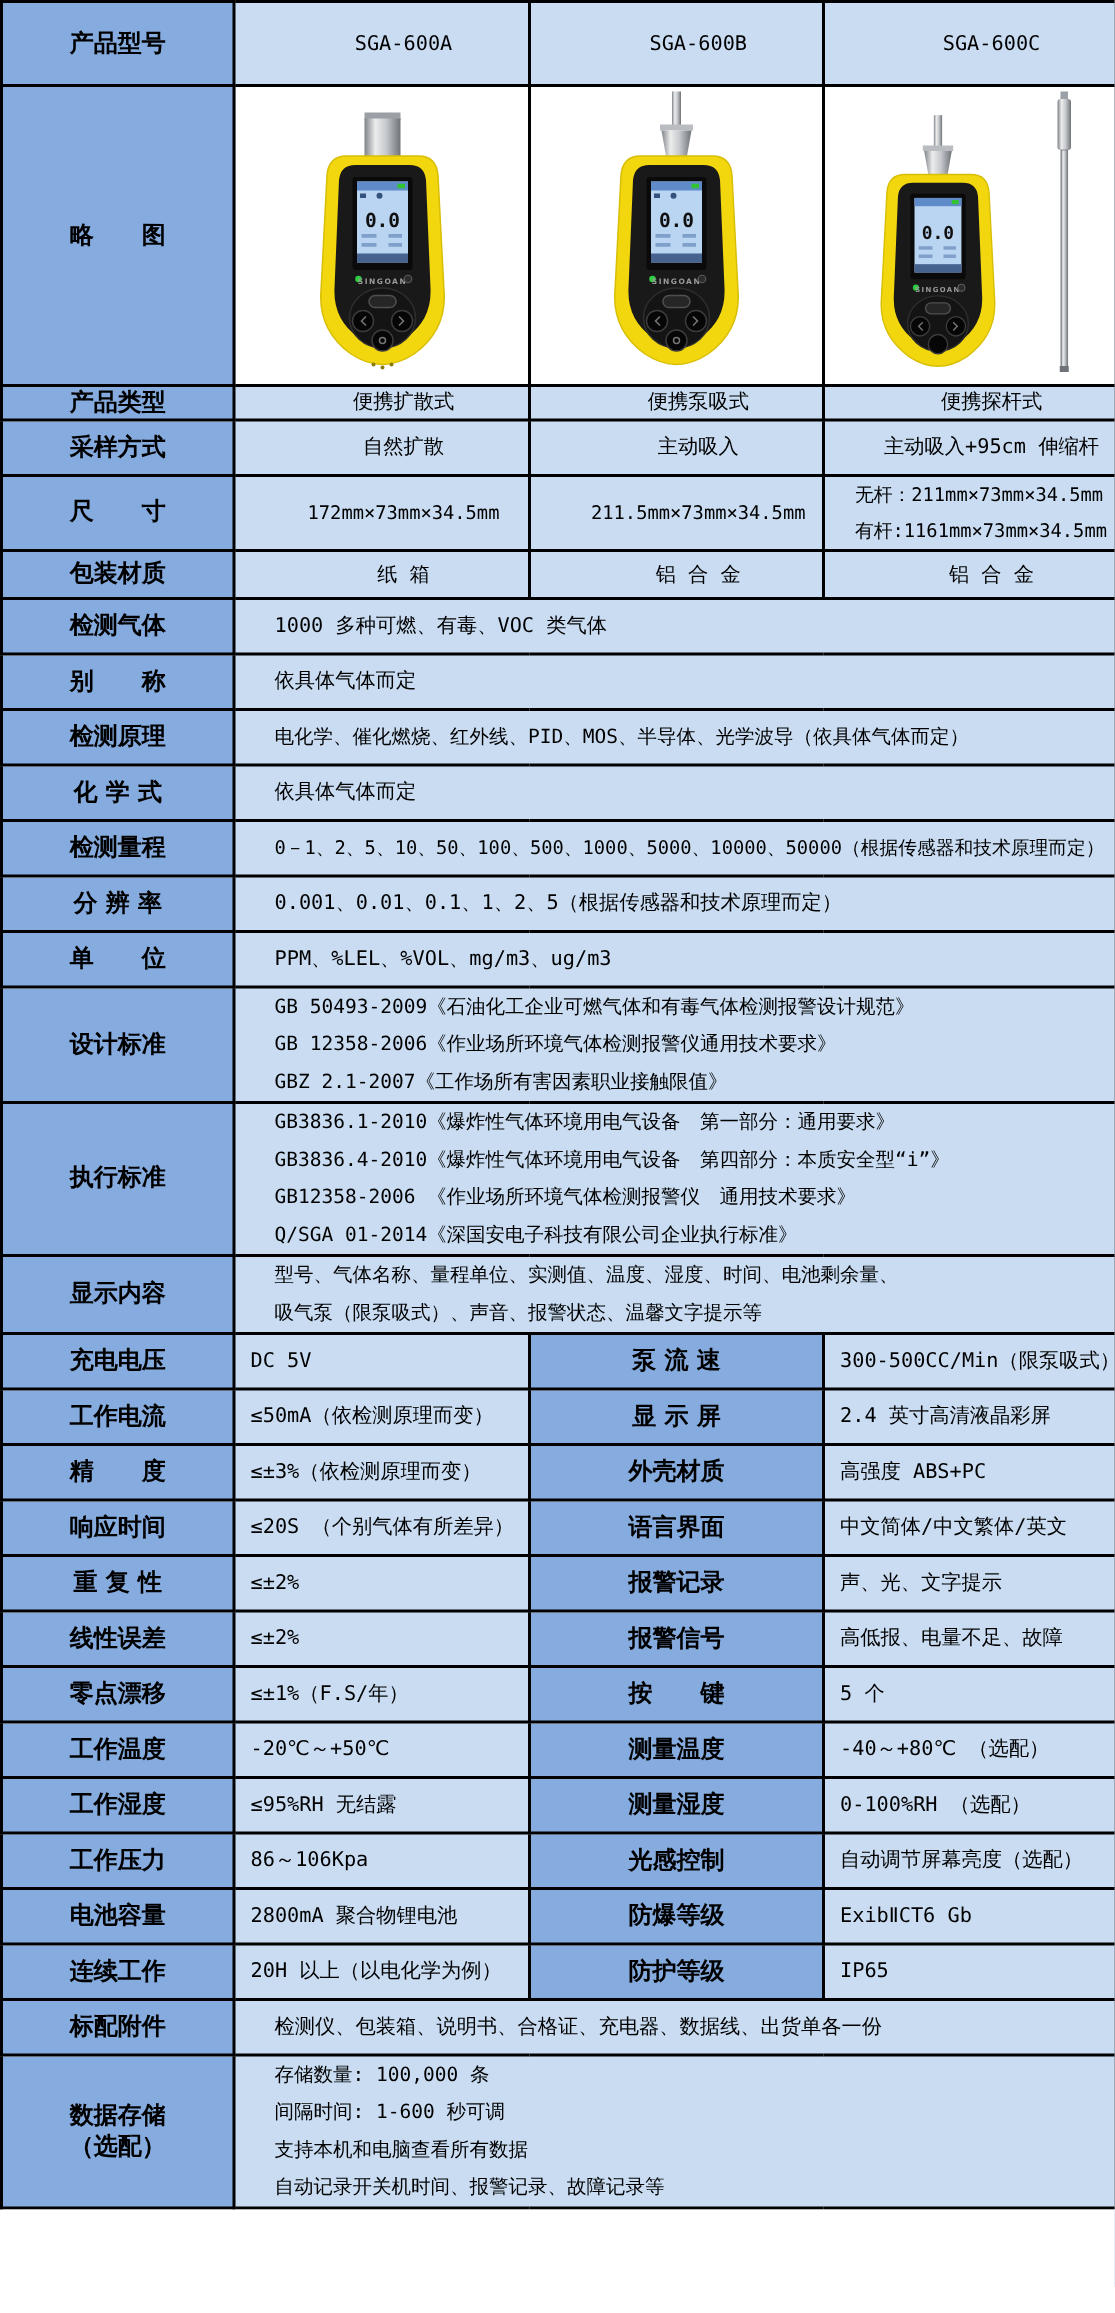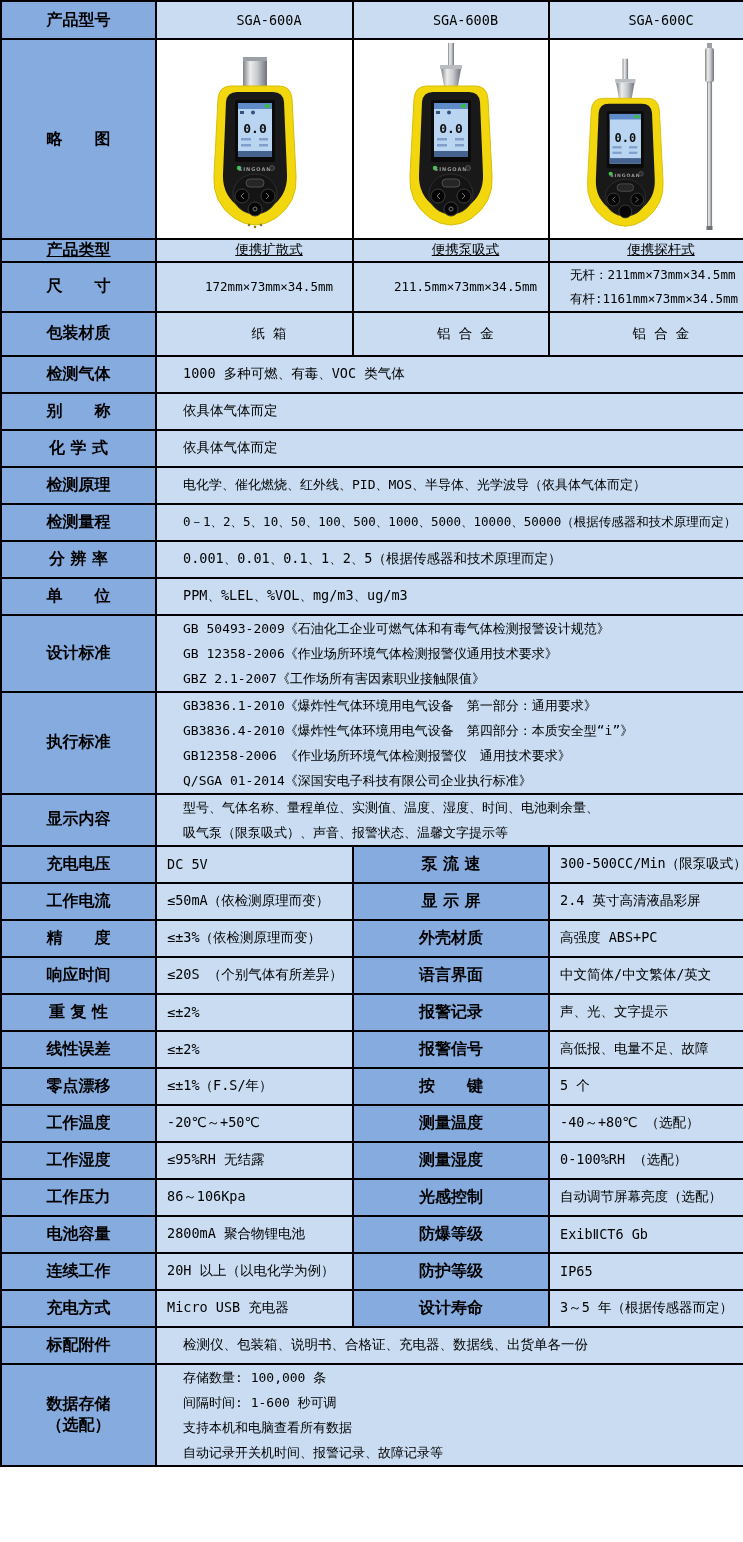--- a/index.html
+++ b/index.html
@@ -10,22 +10,22 @@
        font-weight:bold;font-size:16px;text-align:center;line-height:1.3;}
   .val{background:#c9dcf2;font-family:"DejaVu Sans Mono","DejaVu Sans",monospace;
        font-size:13.5px;}
   .center{text-align:center;padding-left:33px;}
   .left{text-align:left;padding-left:26px;padding-right:6px;}
   .imgcell{background:#ffffff;text-align:center;vertical-align:middle;padding:0;}
   .lines div{line-height:25px;white-space:nowrap;}
   .sizec div{line-height:24px;white-space:nowrap;}
   .splitval{padding-left:10px;white-space:nowrap;}
   
-  .rh-head{height:38px;} .rh-sketch{height:190px;} .rh-34{height:17px;text-decoration:underline;}
-  .rh-37{height:37px;} .rh-size{height:50px;} .rh-36{height:44px;}
+  .rh-head{height:56px;} .rh-sketch{height:190px;} .rh-34{height:17px;}
+  .rh-37{height:37px;} .rh-size{height:50px;} .rh-36{height:32px;}
   .rh-design{height:76px;} .rh-exec{height:99px;} .rh-disp{height:52px;}
   .rh-store{height:100px;}
   .dev{display:block;margin:0 auto;}
   .svgtext{font-family:"DejaVu Sans Mono",monospace;font-weight:bold;}
   .brandtext{font-family:"DejaVu Sans",sans-serif;font-weight:bold;letter-spacing:1px;}
 </style>
 </head>
 <body>
 
 <svg width="0" height="0" style="position:absolute">
@@ -165,20 +165,26 @@
       </svg>
     </td>
   </tr>
 
   <tr class="rh-34">
     <td class="lbl">产品类型</td>
     <td class="val center">便携扩散式</td>
     <td class="val center">便携泵吸式</td>
     <td class="val center">便携探杆式</td>
   </tr>
+  <tr class="rh-37">
+    <td class="lbl">采样方式</td>
+    <td class="val center">自然扩散</td>
+    <td class="val center">主动吸入</td>
+    <td class="val center">主动吸入+95cm 伸缩杆</td>
+  </tr>
   <tr class="rh-size">
     <td class="lbl">尺　　寸</td>
     <td class="val center" style="font-size:12.5px">172mm×73mm×34.5mm</td>
     <td class="val center" style="font-size:12.5px">211.5mm×73mm×34.5mm</td>
     <td class="val left sizec" style="font-size:12.5px;padding-left:20px">
       <div>无杆：211mm×73mm×34.5mm</div>
       <div>有杆:1161mm×73mm×34.5mm</div>
     </td>
   </tr>
   <tr class="rh-36">
@@ -190,26 +196,26 @@
 
   <tr class="rh-37">
     <td class="lbl">检测气体</td>
     <td class="val left" colspan="3">1000 多种可燃、有毒、VOC 类气体</td>
   </tr>
   <tr class="rh-37">
     <td class="lbl">别　　称</td>
     <td class="val left" colspan="3">依具体气体而定</td>
   </tr>
   <tr class="rh-37">
+    <td class="lbl">检测原理</td>
+    <td class="val left" colspan="3" style="font-size:13px">电化学、催化燃烧、红外线、PID、MOS、半导体、光学波导（依具体气体而定）</td>
+  </tr>
+  <tr class="rh-37">
     <td class="lbl">化 学 式</td>
     <td class="val left" colspan="3">依具体气体而定</td>
-  </tr>
-  <tr class="rh-37">
-    <td class="lbl">检测原理</td>
-    <td class="val left" colspan="3" style="font-size:13px">电化学、催化燃烧、红外线、PID、MOS、半导体、光学波导（依具体气体而定）</td>
   </tr>
   <tr class="rh-37">
     <td class="lbl">检测量程</td>
     <td class="val left" colspan="3" style="font-size:12.5px">0－1、2、5、10、50、100、500、1000、5000、10000、50000（根据传感器和技术原理而定）</td>
   </tr>
   <tr class="rh-37">
     <td class="lbl">分 辨 率</td>
     <td class="val left" colspan="3">0.001、0.01、0.1、1、2、5（根据传感器和技术原理而定）</td>
   </tr>
   <tr class="rh-37">
@@ -306,26 +312,20 @@
     <td class="val splitval">2800mA 聚合物锂电池</td>
     <td class="lbl">防爆等级</td>
     <td class="val splitval">ExibⅡCT6 Gb</td>
   </tr>
   <tr class="rh-37">
     <td class="lbl">连续工作</td>
     <td class="val splitval">20H 以上（以电化学为例）</td>
     <td class="lbl">防护等级</td>
     <td class="val splitval">IP65</td>
   </tr>
-  <tr class="rh-37">
-    <td class="lbl">充电方式</td>
-    <td class="val splitval">Micro USB 充电器</td>
-    <td class="lbl">设计寿命</td>
-    <td class="val splitval">3～5 年（根据传感器而定）</td>
-  </tr>
 
   <tr class="rh-37">
     <td class="lbl">标配附件</td>
     <td class="val left" colspan="3">检测仪、包装箱、说明书、合格证、充电器、数据线、出货单各一份</td>
   </tr>
 
   <tr class="rh-store">
     <td class="lbl">
       <div>数据存储</div>
       <div>（选配）</div>

